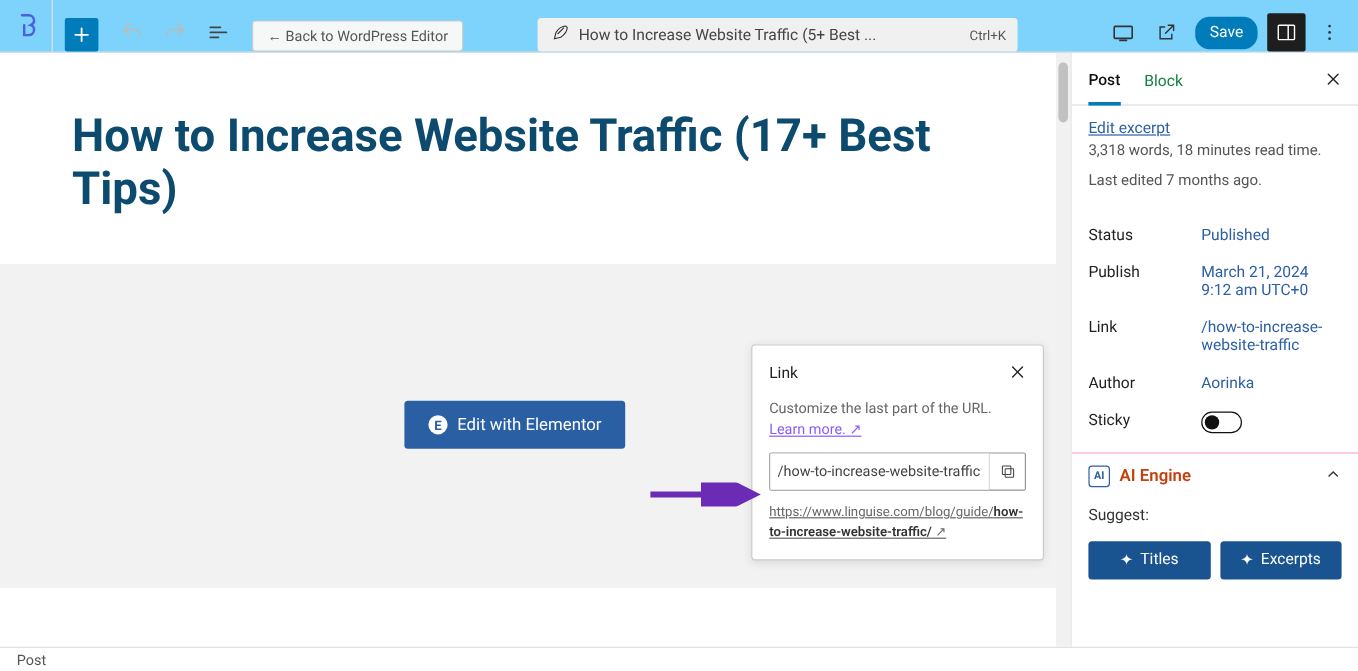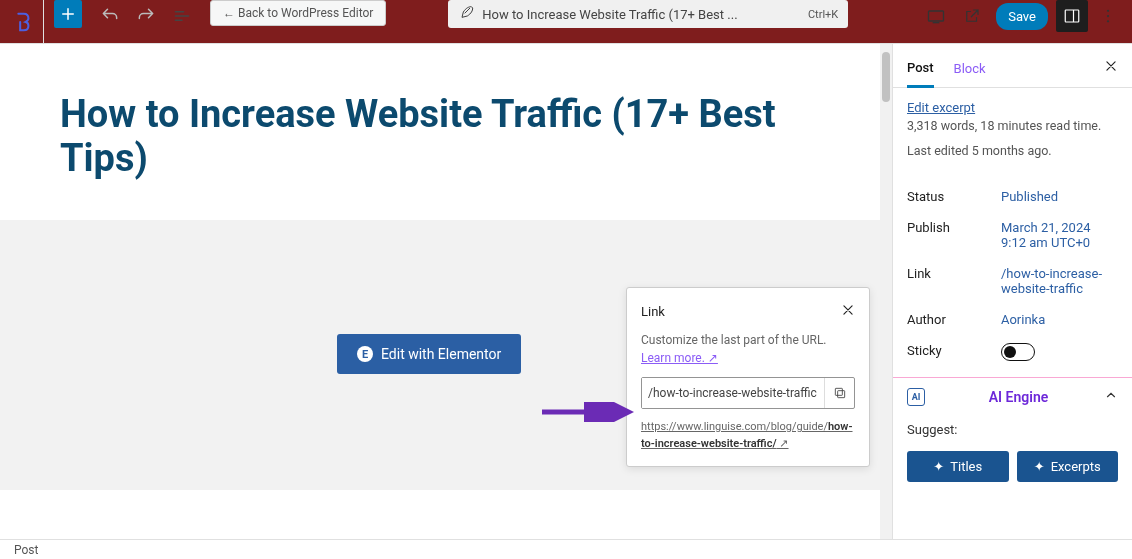--- a/index.html
+++ b/index.html
@@ -1,18 +1,18 @@
 <!DOCTYPE html>
 <html><head>
 <meta charset="utf-8">
 <style>
   * { box-sizing: border-box; margin: 0; padding: 0; font-family: -apple-system, BlinkMacSystemFont, "Segoe UI", Roboto, sans-serif; }
   body { width: 1132px; height: 559px; overflow: hidden; background: #fff; position: relative; }
   
-  .topbar { display: flex; align-items: flex-start; height: 44px; border-bottom: 1px solid #e0e0e0; background: #7f1d1d; }
+  .topbar { display: flex; align-items: flex-end; height: 44px; border-bottom: 1px solid #e0e0e0; background: #7dd3fc; }
   .logo-block { width: 44px; height: 44px; display: flex; align-items: center; justify-content: center; border-right: 1px solid #e0e0e0; }
   .logo-inner { width: 28px; height: 28px; display: flex; align-items: center; justify-content: center; }
   .add-btn { width: 28px; height: 28px; background: #007cba; color: #fff; display: flex; align-items: center; justify-content: center; margin: 0 10px; border-radius: 2px; cursor: pointer; font-size: 20px; }
   .top-icon-btn { width: 32px; height: 32px; display: flex; align-items: center; justify-content: center; color: #999; cursor: pointer; margin: 0 2px; }
   .back-btn { border: 1px solid #ccc; border-radius: 3px; padding: 5px 12px; font-size: 12px; color: #555; background: #f6f7f7; margin-left: 10px; cursor: pointer; }
   .title-pill { display: flex; align-items: center; background: #f0f0f0; border-radius: 3px; padding: 4px 10px; margin-left: auto; margin-right: 10px; width: 400px; }
   .title-pill .feather { margin-right: 8px; }
   .title-pill .title-text { font-size: 13px; color: #444; flex: 1; overflow: hidden; white-space: nowrap; text-overflow: ellipsis; }
   .title-pill .shortcut { font-size: 11px; color: #555; margin-left: 10px; }
   .top-right { display: flex; align-items: center; margin-left: auto; padding-right: 8px; gap: 4px; }
@@ -38,37 +38,37 @@
   .link-popover .inputwrap { display: flex; border: 1px solid #949494; border-radius: 2px; align-items: center; padding: 0; }
   .link-popover .inputwrap input { border: none; flex: 1; padding: 8px 6px; font-size: 12px; color: #444; outline: none; min-width: 0; }
   .link-popover .inputwrap .copy { width: 30px; display: flex; align-items: center; justify-content: center; cursor: pointer; border-left: 1px solid #ddd; align-self: stretch; }
   .link-popover .fullurl { font-size: 11px; color: #666; margin-top: 10px; display: inline-block; line-height: 1.5; }
   .link-popover .fullurl .bold { font-weight: 600; color: #333; }
   
   .arrow { position: absolute; left: 540px; top: 358px; pointer-events: none; }
   
   .sidebar { width: 240px; border-left: 1px solid #e0e0e0; background: #fff; display: flex; flex-direction: column; overflow: hidden; }
   .tabs { display: flex; border-bottom: 1px solid #e0e0e0; align-items: center; padding: 10px 14px 0; }
-  .tab { font-size: 13px; padding: 6px 0 10px; margin-right: 20px; cursor: pointer; color: #8b5cf6; }
+  .tab { font-size: 13px; padding: 6px 0 10px; margin-right: 20px; cursor: pointer; color: #15803d; }
   .tab.active { border-bottom: 3px solid #007cba; font-weight: 500; color: #111; margin-bottom: -1px; }
   .tab-close { margin-left: auto; cursor: pointer; font-size: 16px; padding-bottom: 6px; }
   .side-section { padding: 12px 14px; font-size: 13px; }
   .edit-excerpt { color: #2c5fa4; text-decoration: underline; font-size: 13px; }
   .meta-line { color: #555; font-size: 12.5px; line-height: 1.5; margin-top: 6px; }
   .kv-table { padding: 8px 14px; }
   .kv-row { display: flex; padding: 8px 0; font-size: 13px; gap: 16px; }
   .kv-row .k { width: 78px; color: #222; }
   .kv-row .v { flex: 1; color: #2c5fa4; }
   .kv-row .v.black { color: #222; }
   .toggle { width: 34px; height: 18px; background: #fff; border: 1px solid #111; border-radius: 10px; position: relative; }
   .toggle .knob { width: 12px; height: 12px; background: #111; border-radius: 50%; position: absolute; top: 2px; left: 2px; }
   
   .panel-header { display: flex; align-items: center; padding: 10px 14px; border-top: 1px solid #f9a8d4; cursor: pointer; }
   .panel-header .ai-badge { width: 18px; height: 18px; border: 1px solid #2c5fa4; border-radius: 3px; display: flex; align-items: center; justify-content: center; font-size: 9px; font-weight: bold; color: #2c5fa4; margin-right: 8px; }
-  .panel-header .pt { font-size: 14px; font-weight: 600; color: #6d28d9; flex: 1; text-align: center; }
+  .panel-header .pt { font-size: 14px; font-weight: 600; color: #c2410c; flex: 1; }
   .panel-header .chev { font-size: 14px; }
   .suggest-label { padding: 6px 14px; font-size: 13px; color: #333; }
   .suggest-btns { display: flex; gap: 8px; padding: 8px 14px 12px; }
   .suggest-btn { flex: 1; background: #1a5490; color: #fff; border-radius: 3px; padding: 8px 6px; font-size: 13px; display: flex; align-items: center; justify-content: center; cursor: pointer; }
   .suggest-btn .sparkle { margin-right: 6px; font-size: 13px; }
   
   .statusbar { position: absolute; bottom: 0; left: 0; right: 0; height: 20px; border-top: 1px solid #e0e0e0; display: flex; align-items: center; padding: 0 14px; font-size: 12px; color: #555; background: #fff; }
 </style>
 </head>
 <body>
@@ -102,21 +102,21 @@
       </svg>
   </div>
   <div class="back-btn">← Back to WordPress Editor</div>
 
   <div class="title-pill">
     <span class="feather">
       <svg width="16" height="16" viewBox="0 0 24 24">
           <path d="M20 4c-4 0-8 2-12 8l-2 8 8-2c6-4 8-8 8-12z M10 14l8-8" stroke="#333" stroke-width="1.4" fill="none"></path>
         </svg>
     </span>
-    <span class="title-text">How to Increase Website Traffic (17+ Best ...</span>
+    <span class="title-text">How to Increase Website Traffic (5+ Best ...</span>
     <span class="shortcut">Ctrl+K</span>
   </div>
 
   <div class="top-right">
     <div class="sq-icon">
       <svg width="20" height="20" viewBox="0 0 24 24">
           <rect x="3" y="6" width="18" height="12" rx="1" stroke="#333" stroke-width="1.6" fill="none"></rect>
           <path d="M8 20h8" stroke="#333" stroke-width="1.6"></path>
         </svg>
     </div>
@@ -200,21 +200,21 @@
       <div class="tab-close">
         <svg width="14" height="14" viewBox="0 0 24 24">
             <path d="M5 5l14 14M19 5L5 19" stroke="#222" stroke-width="2" stroke-linecap="round"></path>
           </svg>
       </div>
     </div>
 
     <div class="side-section">
       <a href="#" class="edit-excerpt">Edit excerpt</a>
       <div class="meta-line" style="margin-top:2px;">3,318 words, 18 minutes read time.</div>
-      <div class="meta-line">Last edited 5 months ago.</div>
+      <div class="meta-line">Last edited 7 months ago.</div>
     </div>
 
     <div class="kv-table">
       <div class="kv-row">
         <div class="k">Status</div>
         <div class="v">Published</div>
       </div>
       <div class="kv-row">
         <div class="k">Publish</div>
         <div class="v">March 21, 2024 9:12 am UTC+0</div>

